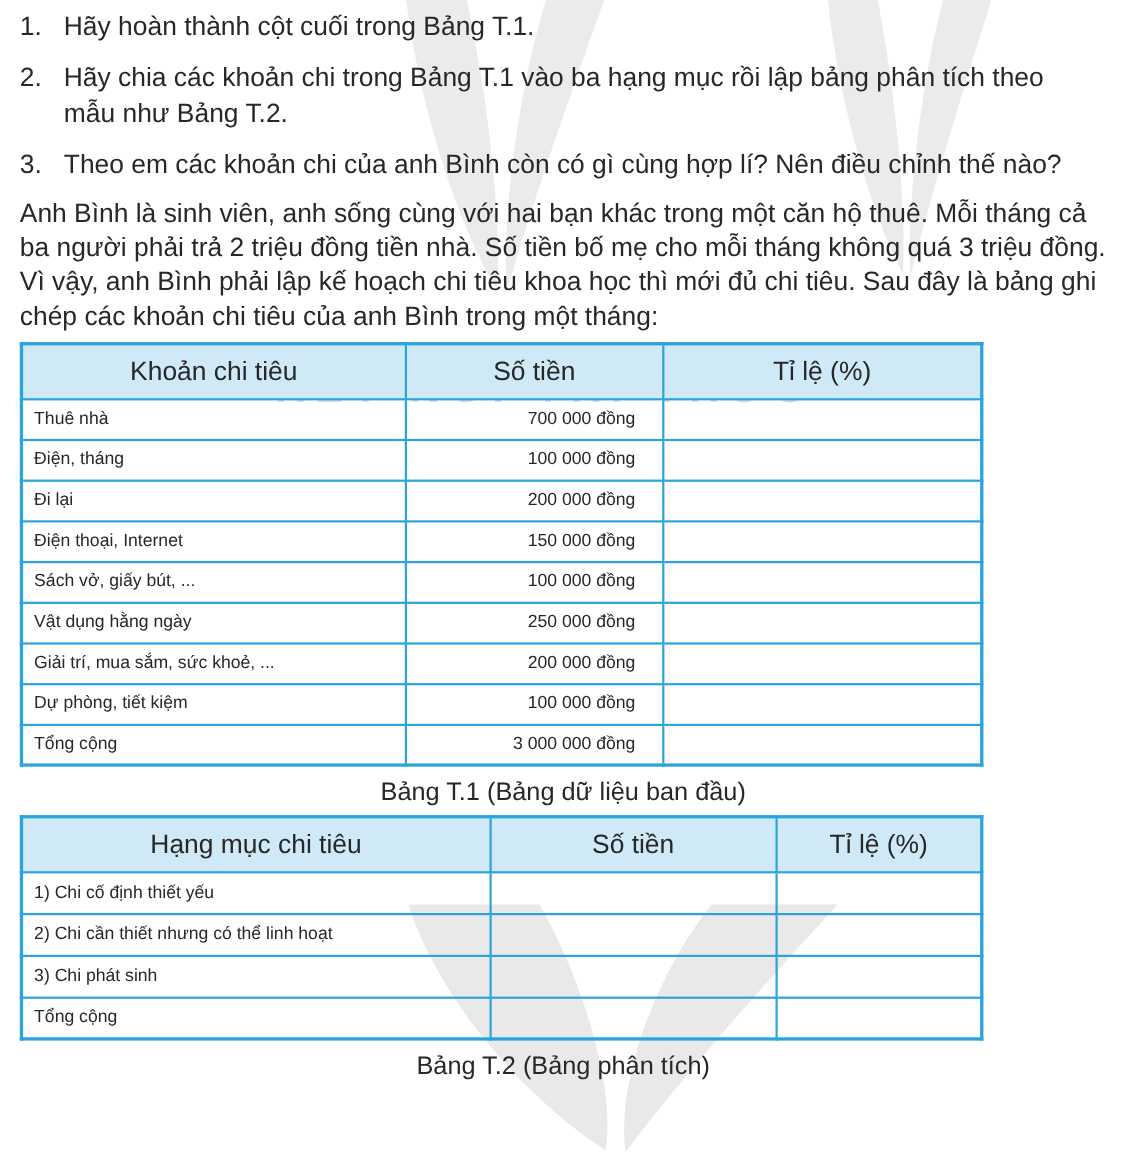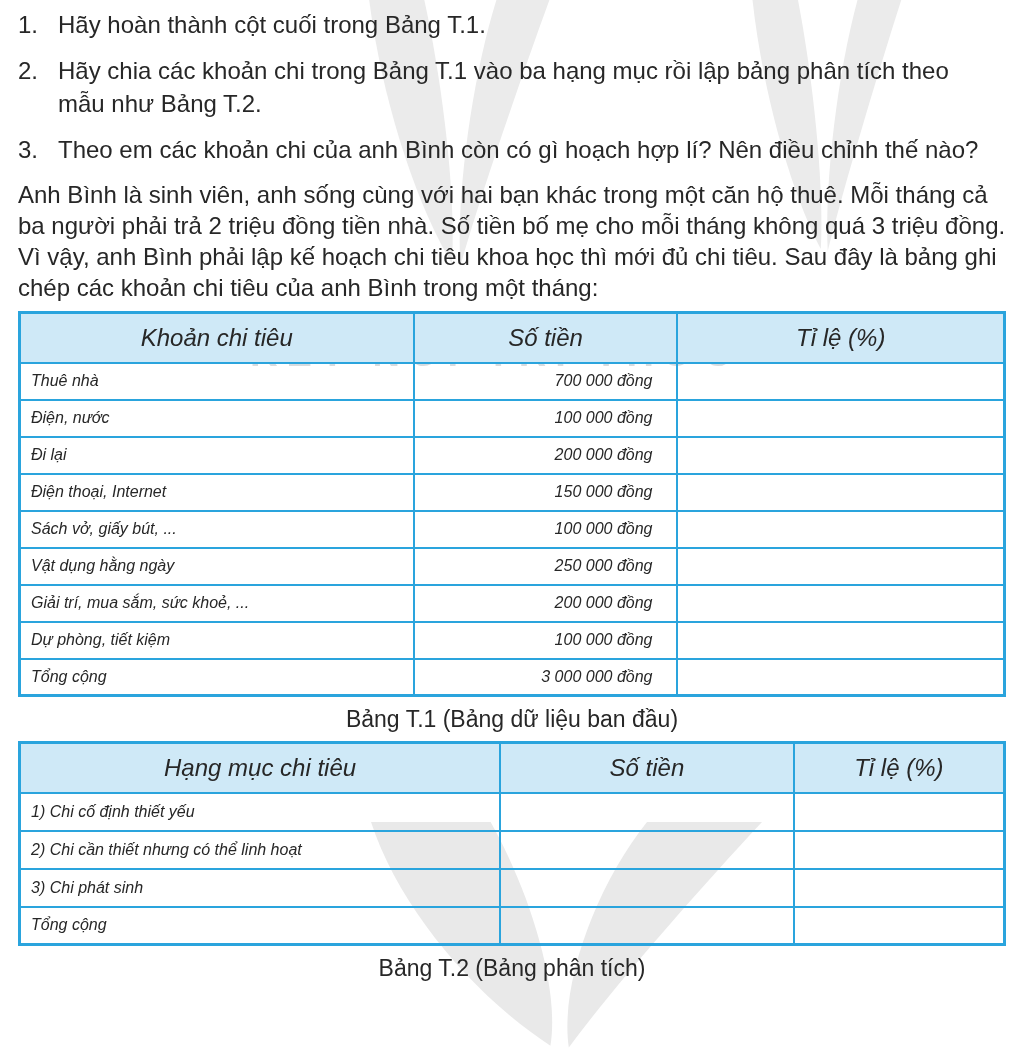--- a/index.html
+++ b/index.html
@@ -22,23 +22,22 @@
     user-select:none;
   }
   .wm-text .wm-line2 { margin-top:22px; letter-spacing:12px; }
   
   .content { position:relative; z-index:1; padding:8px 18px 0 18px; }
   .q-item { display:flex; font-size:24px; line-height:33px; margin-bottom:13px; }
   .q-num { width:40px; flex:none; }
   .q-text { flex:1; padding-right:4px; }
   .intro { font-size:24px; line-height:31px; margin-top:6px; }
   table {
-    width:988px; border-collapse:collapse; margin-top:8px;
+    width:876px; border-collapse:collapse; margin-top:8px;
     table-layout:fixed;
-    font-style:italic;
   }
   table, th, td { border:2px solid #2aa4dd; }
   table { border-width:3px; }
   th {
     background:#cfe9f7; font-weight:normal; font-size:24px;
     height:50px; text-align:center;
   }
   td { height:37px; font-size:16px; background:transparent; padding:2px 10px; }
   td.amount { text-align:right; padding-right:24px; }
   .t1 .c1 { width:40%; } .t1 .c2 { width:26.8%; } .t1 .c3 { width:33.2%; }
@@ -79,21 +78,21 @@
       <div class="q-item">
         <span class="q-num">1.</span>
         <span class="q-text">Hãy hoàn thành cột cuối trong Bảng T.1.</span>
       </div>
       <div class="q-item">
         <span class="q-num">2.</span>
         <span class="q-text">Hãy chia các khoản chi trong Bảng T.1 vào ba hạng mục rồi lập bảng phân tích theo mẫu như Bảng T.2.</span>
       </div>
       <div class="q-item">
         <span class="q-num">3.</span>
-        <span class="q-text">Theo em các khoản chi của anh Bình còn có gì hoạch hợp lí? Nên điều chỉnh thế nào?</span>
+        <span class="q-text">Theo em các khoản chi của anh Bình còn có gì cùng hợp lí? Nên điều chỉnh thế nào?</span>
       </div>
     </div>
 
     <p class="intro">Anh Bình là sinh viên, anh sống cùng với hai bạn khác trong một căn hộ thuê. Mỗi tháng cả ba người phải trả 2 triệu đồng tiền nhà. Số tiền bố mẹ cho mỗi tháng không quá 3 triệu đồng. Vì vậy, anh Bình phải lập kế hoạch chi tiêu khoa học thì mới đủ chi tiêu. Sau đây là bảng ghi chép các khoản chi tiêu của anh Bình trong một tháng:</p>
 
     <table class="t1">
       <colgroup>
           <col class="c1">
           <col class="c2">
           <col class="c3">
@@ -105,21 +104,21 @@
           <th>Tỉ lệ (%)</th>
         </tr>
       </thead>
       <tbody>
         <tr>
           <td>Thuê nhà</td>
           <td class="amount">700 000 đồng</td>
           <td></td>
         </tr>
         <tr>
-          <td>Điện, nước</td>
+          <td>Điện, tháng</td>
           <td class="amount">100 000 đồng</td>
           <td></td>
         </tr>
         <tr>
           <td>Đi lại</td>
           <td class="amount">200 000 đồng</td>
           <td></td>
         </tr>
         <tr>
           <td>Điện thoại, Internet</td>

